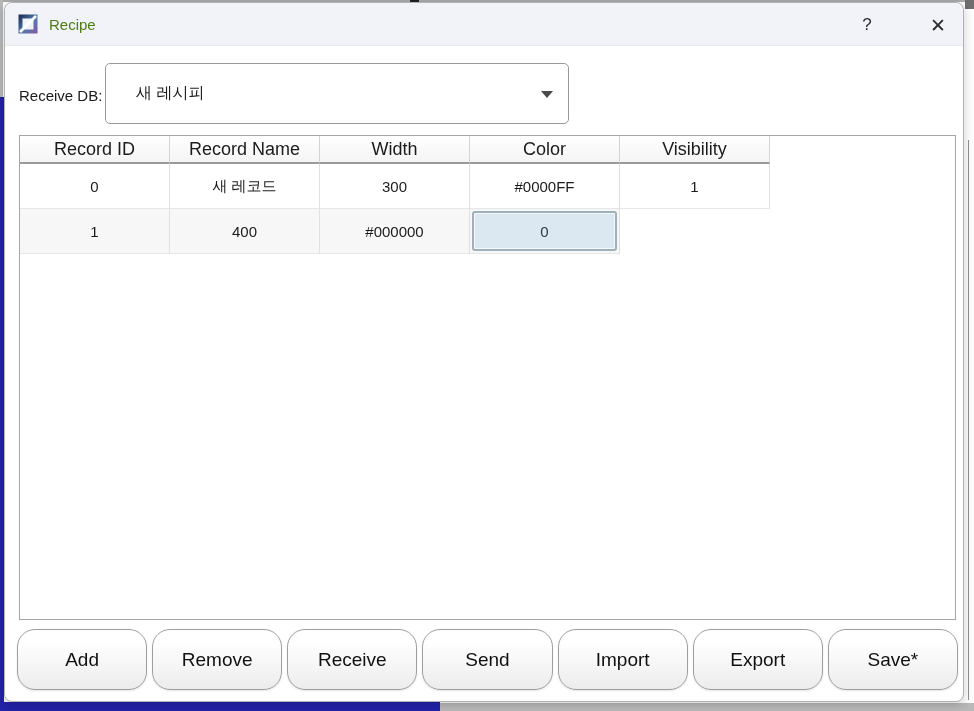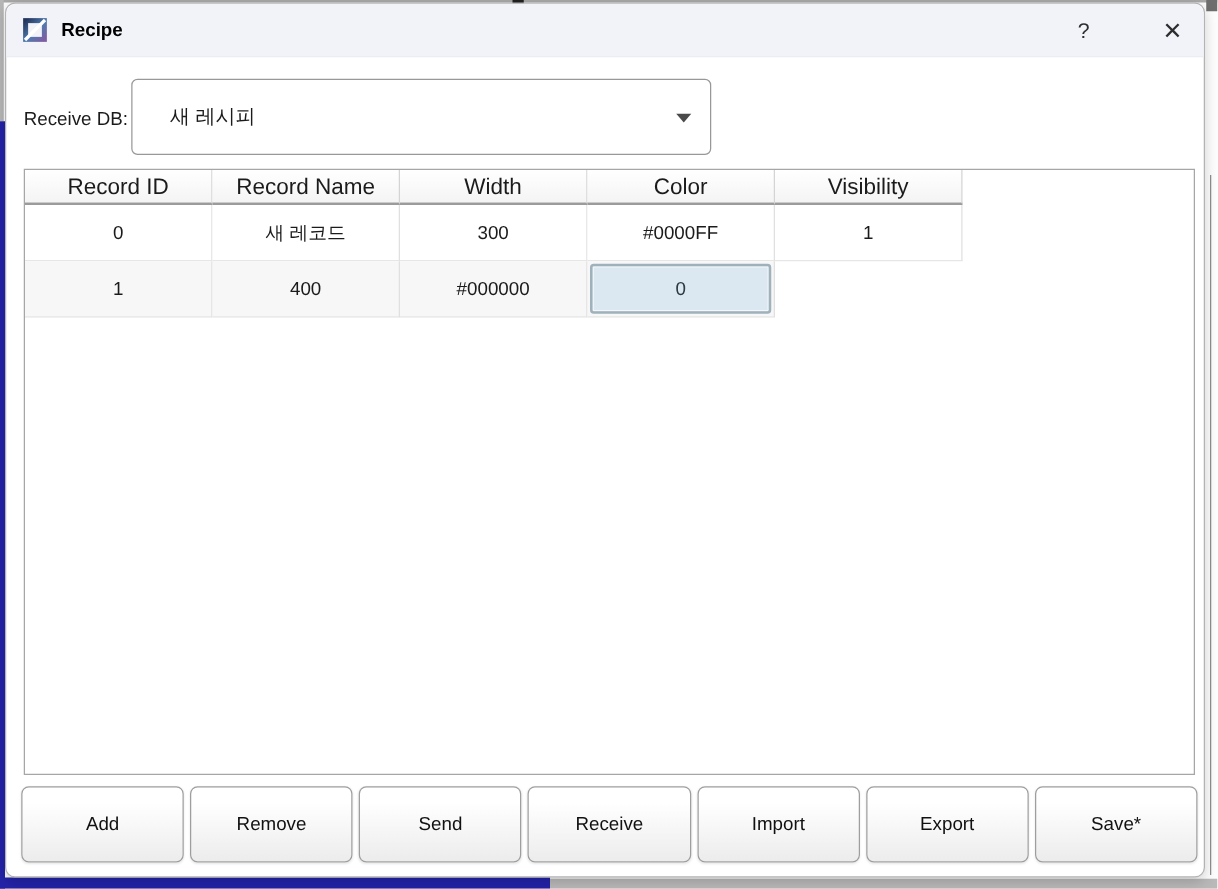--- a/index.html
+++ b/index.html
@@ -32,21 +32,21 @@
     box-shadow:0 3px 10px rgba(0,0,0,.18);
     overflow:hidden;
   }
   .titlebar {
     position:absolute; left:0; top:0; width:100%; height:43px;
     border-radius:8px 8px 0 0;
     display:flex; align-items:center; padding-left:12px;
     border-bottom:1px solid #e6e9f0;
   }
   .app-icon { width:22px; height:22px; margin-right:10px; flex:0 0 auto; }
-  .window-title { font-size:15px; color:#000000;font-weight:bold; }
+  .window-title { font-size:15px; color:#4d7c0f; }
   .titlebar-btn {
     position:absolute; top:7px; width:38px; height:30px;
     display:flex; align-items:center; justify-content:center;
     color:#2d2d2d; cursor:default; border-radius:4px;
   }
   .help-btn  { left:843px; font-size:17px; }
   .close-btn { left:914px; font-size:19px; font-weight:400; }
 
   
   .recipe-db-label { left:14px; top:84px; font-size:15px; }
@@ -95,23 +95,23 @@
   }
 
   
   .button-row {
     left:12px; top:626px; width:941px; height:61px;
     display:flex; gap:5px;
   }
   .btn {
     flex:1; height:100%;
     display:flex; align-items:center; justify-content:center;
-    font-size:15px; color:#111;
+    font-size:19px; color:#111;
     background:linear-gradient(#ffffff 20%,#ececec);
-    border:1px solid #9e9e9e; border-radius:6px;
+    border:1px solid #9e9e9e; border-radius:18px;
     box-shadow:0 1px 2px rgba(0,0,0,.10);
     cursor:default;
   }
 </style>
 </head>
 <body>
 
 <div class="abs edge-top"></div>
 <div class="abs edge-top-tick"></div>
 <div class="abs edge-left-gray"></div>
@@ -173,20 +173,20 @@
       <div class="td">#000000</div>
       <div class="td selected">
         <div class="cell-editor" style="background:#dce8f1; border:2px solid #9fb1bb;">0</div>
       </div>
     </div>
   </div>
 
   <div class="abs button-row">
     <div class="btn">Add</div>
     <div class="btn">Remove</div>
+    <div class="btn">Receive</div>
     <div class="btn">Send</div>
-    <div class="btn">Receive</div>
     <div class="btn">Import</div>
     <div class="btn">Export</div>
     <div class="btn">Save*</div>
   </div>
 
 </div>
 
 </body></html>

